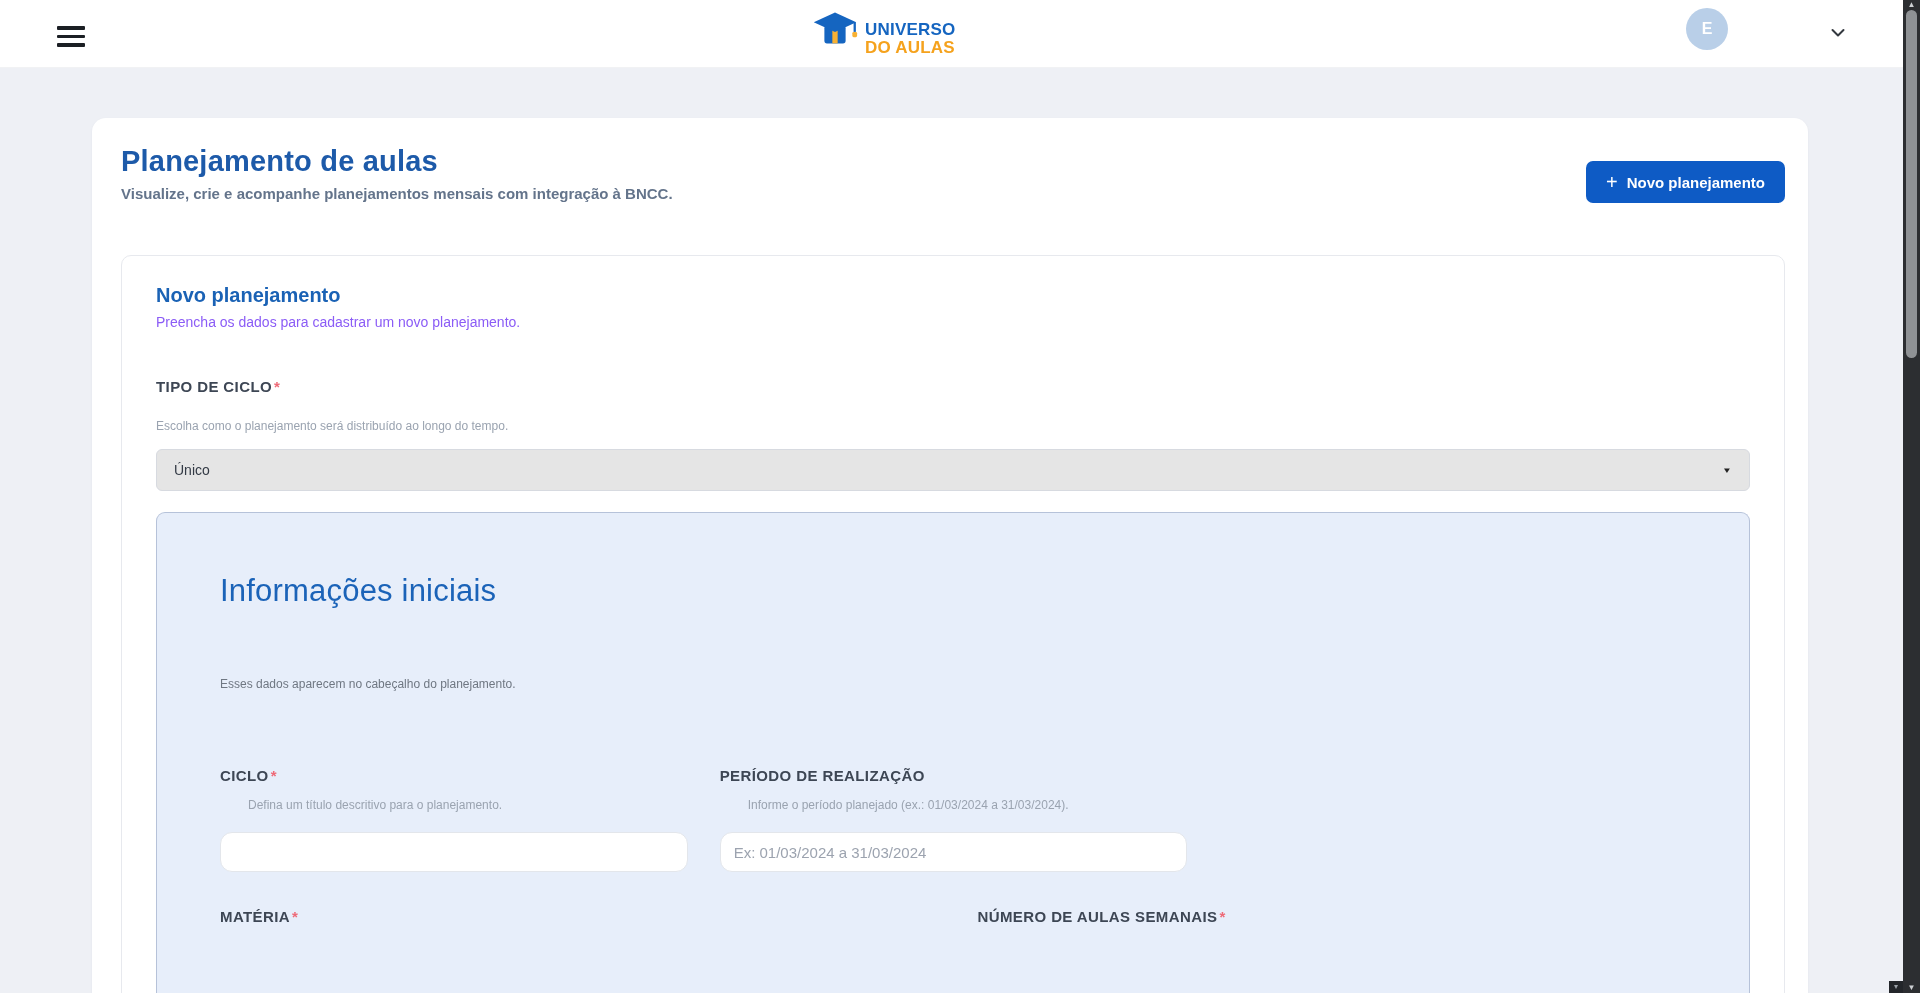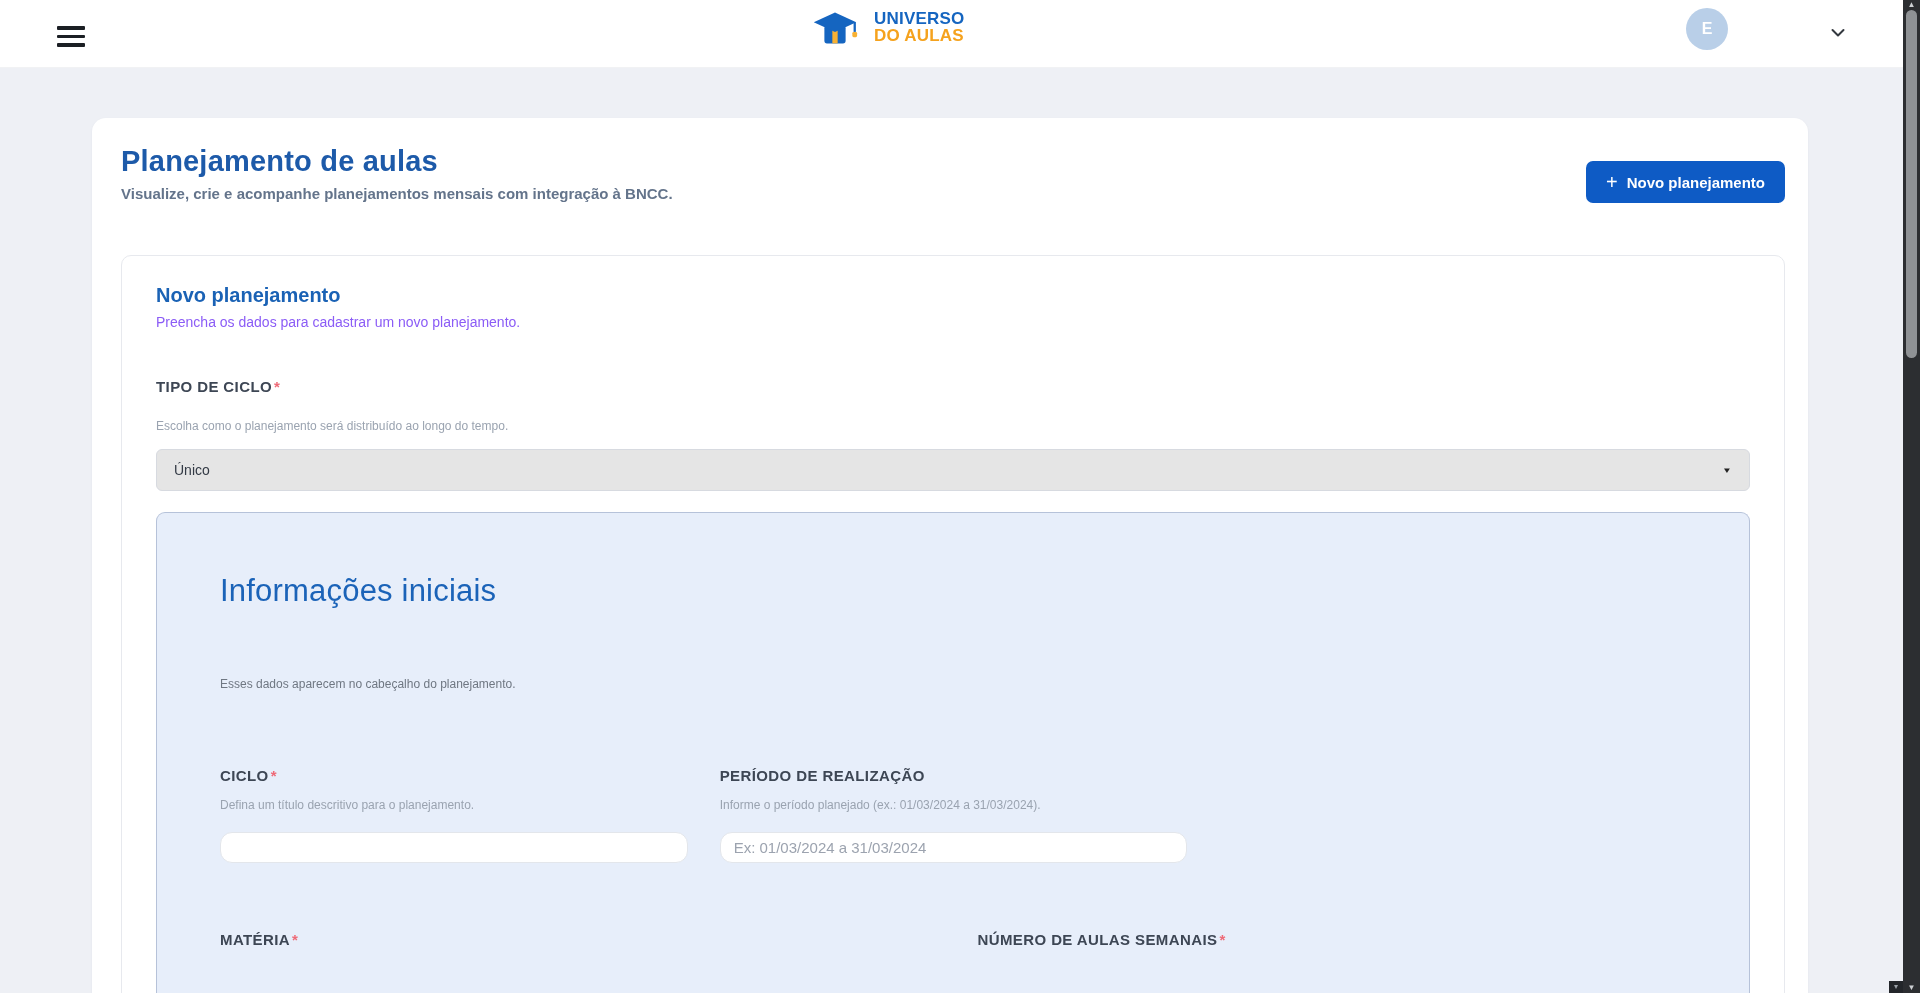--- a/index.html
+++ b/index.html
@@ -37,21 +37,21 @@
     position: relative; height: 68px; background: #ffffff;
     border-bottom: 1px solid #f1f2f4;
   }
   .menu-btn {
     position: absolute; left: 49px; top: 18px;
     background: none; border: none; padding: 8px; cursor: pointer;
     display: flex; flex-direction: column; gap: 5px;
   }
   .menu-btn span { display: block; width: 28px; height: 3.5px; background: #1b1f24; border-radius: 1px; }
 
-  .logo { position: absolute; left: 812px; top: 10px; display: flex; align-items: flex-start; gap: 16px; cursor: pointer; }
+  .logo { position: absolute; left: 812px; top: 10px; display: flex; align-items: flex-end; gap: 7px; cursor: pointer; }
   .logo-text { display: flex; flex-direction: column; line-height: 1.02; }
   .logo-text .l1 { font-size: 17px; font-weight: 700; color: #1565c0; letter-spacing: 0.2px; }
   .logo-text .l2 { font-size: 17px; font-weight: 700; color: #f5a21d; letter-spacing: 0.2px; }
 
   .avatar {
     position: absolute; left: 1686px; top: 8px; width: 42px; height: 42px;
     border-radius: 50%; background: #b9cfe8; color: #ffffff;
     font-size: 16px; font-weight: 600; display: flex; align-items: center; justify-content: center;
     cursor: pointer;
   }
@@ -104,24 +104,24 @@
   .info-section {
     margin-top: 21px; background: #e7eefa;
     border: 1px solid #b6c2d9; border-bottom: none;
     border-radius: 9px 9px 0 0;
     padding: 60px 62px 0 63px; height: 600px;
   }
   .info-title { font-size: 31px; font-weight: 400; color: #1b63b8; letter-spacing: 0.2px; }
   .info-note { margin-top: 68px; font-size: 12px; color: #6f7782; }
 
   .grid3 { margin-top: 76px; display: grid; grid-template-columns: repeat(3, 1fr); column-gap: 32px; }
-  .grid2 { margin-top: 68px; display: grid; grid-template-columns: 1fr 1fr; column-gap: 48px; }
-  .fld .field-helper { margin-top: 14px; }
+  .grid2 { margin-top: 36px; display: grid; grid-template-columns: 1fr 1fr; column-gap: 48px; }
+  .fld .field-helper { margin-top: 14px; margin-left: 28px; }
   .fld input {
-    margin-top: 20px; width: 100%; height: 31px;
+    margin-top: 20px; width: 100%; height: 40px;
     background: #ffffff; border: 1px solid #e3e6eb; border-radius: 12px;
     padding: 0 13px; font-size: 15px; color: #374151; font-family: inherit;
   }
   .fld input::placeholder { color: #9ca3af; }
 </style>
 </head>
 <body>
 
 <div class="scrollbar">
   <div class="scroll-arrow up">▲</div>

